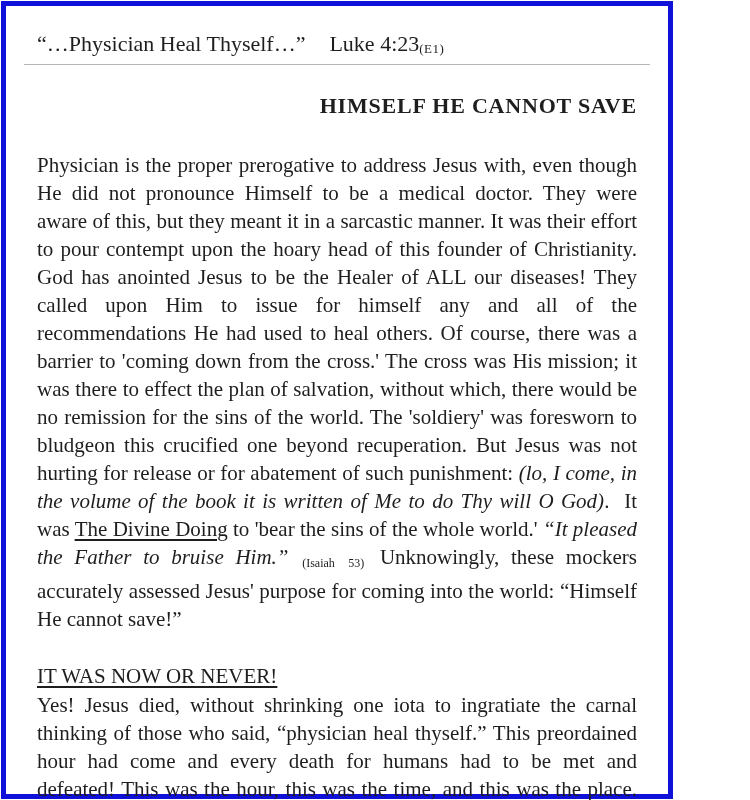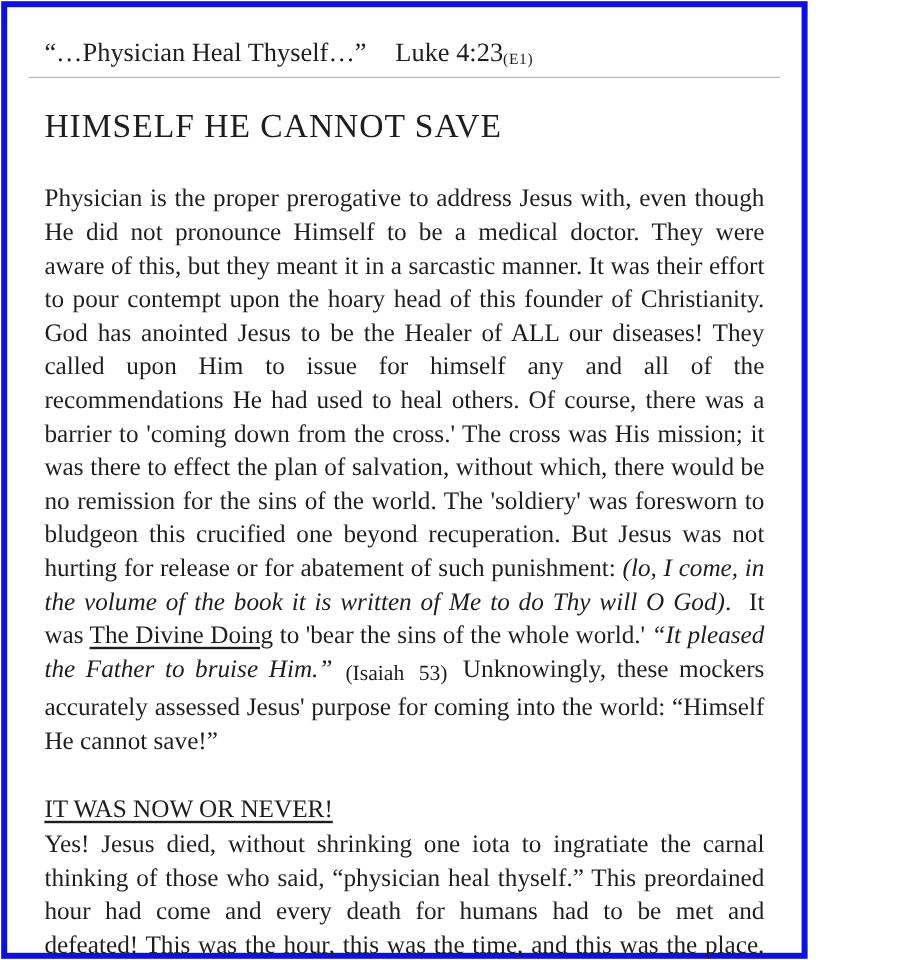--- a/index.html
+++ b/index.html
@@ -41,24 +41,24 @@
   .ref {
     margin-left: 24px;
   }
   .ref-note {
     font-size: 13px;
     vertical-align: -2px;
     letter-spacing: 0.5px;
   }
   .doc-title {
     margin: 28px 0 0 0;
-    font-size: 28px;
+    font-size: 22px;
     line-height: 26px;
-    font-weight: normal;
-    text-align: left;
+    font-weight: bold;
+    text-align: right;
     letter-spacing: 0.8px;
   }
   .body-par {
     margin: 32px 0 0 0;
     font-size: 21px;
     line-height: 28px;
     text-align: justify;
   }
   .section-heading {
     margin: 29px 0 0 0;
@@ -71,21 +71,21 @@
   }
   .u, .run-underline {
     text-decoration: underline;
     text-decoration-thickness: 1.5px;
     text-underline-offset: 3px;
   }
   .run-italic {
     font-style: italic;
   }
   .run-small {
-    font-size: 18px;
+    font-size: 12px;
     vertical-align: -3px;
     word-spacing: 4px;
     padding: 0 4px 0 2px;
     margin-top: 16px;
   }
 </style>
 </head>
 <body>
 
 <div class="stage">

